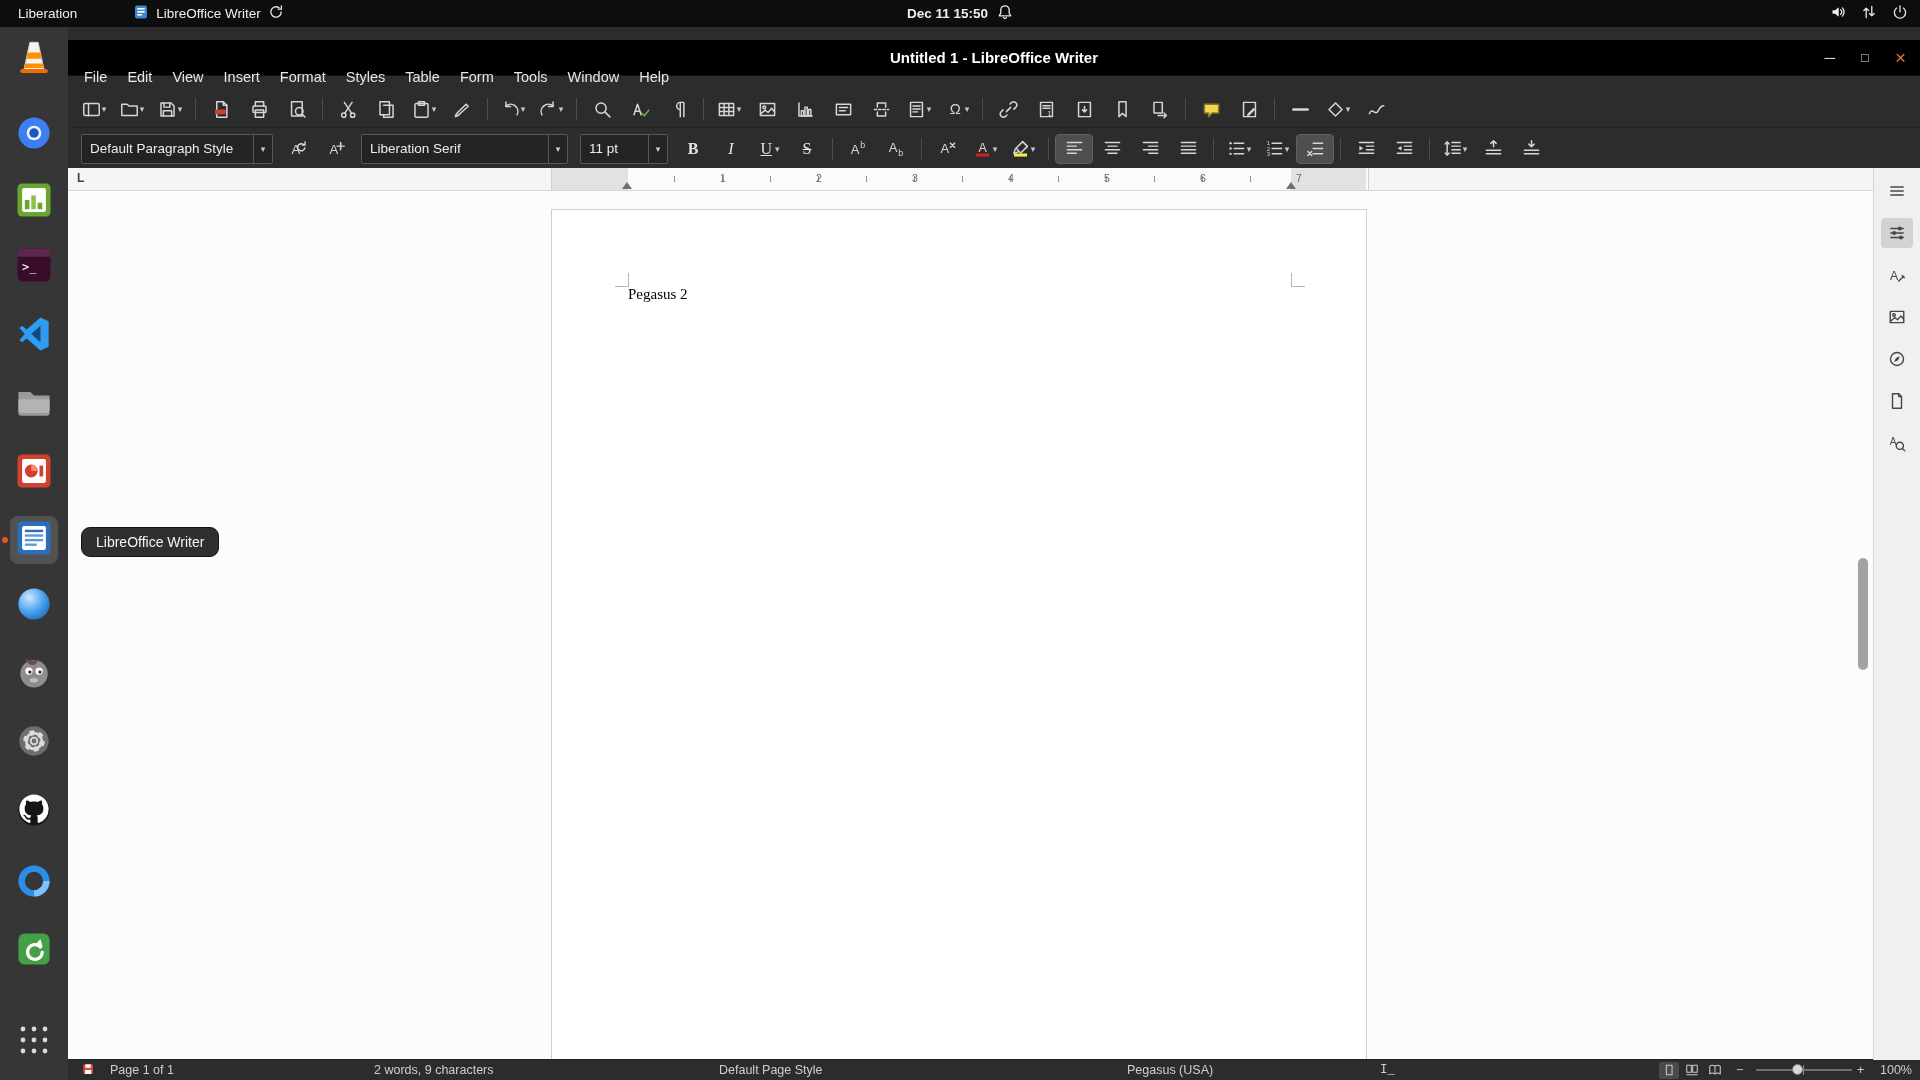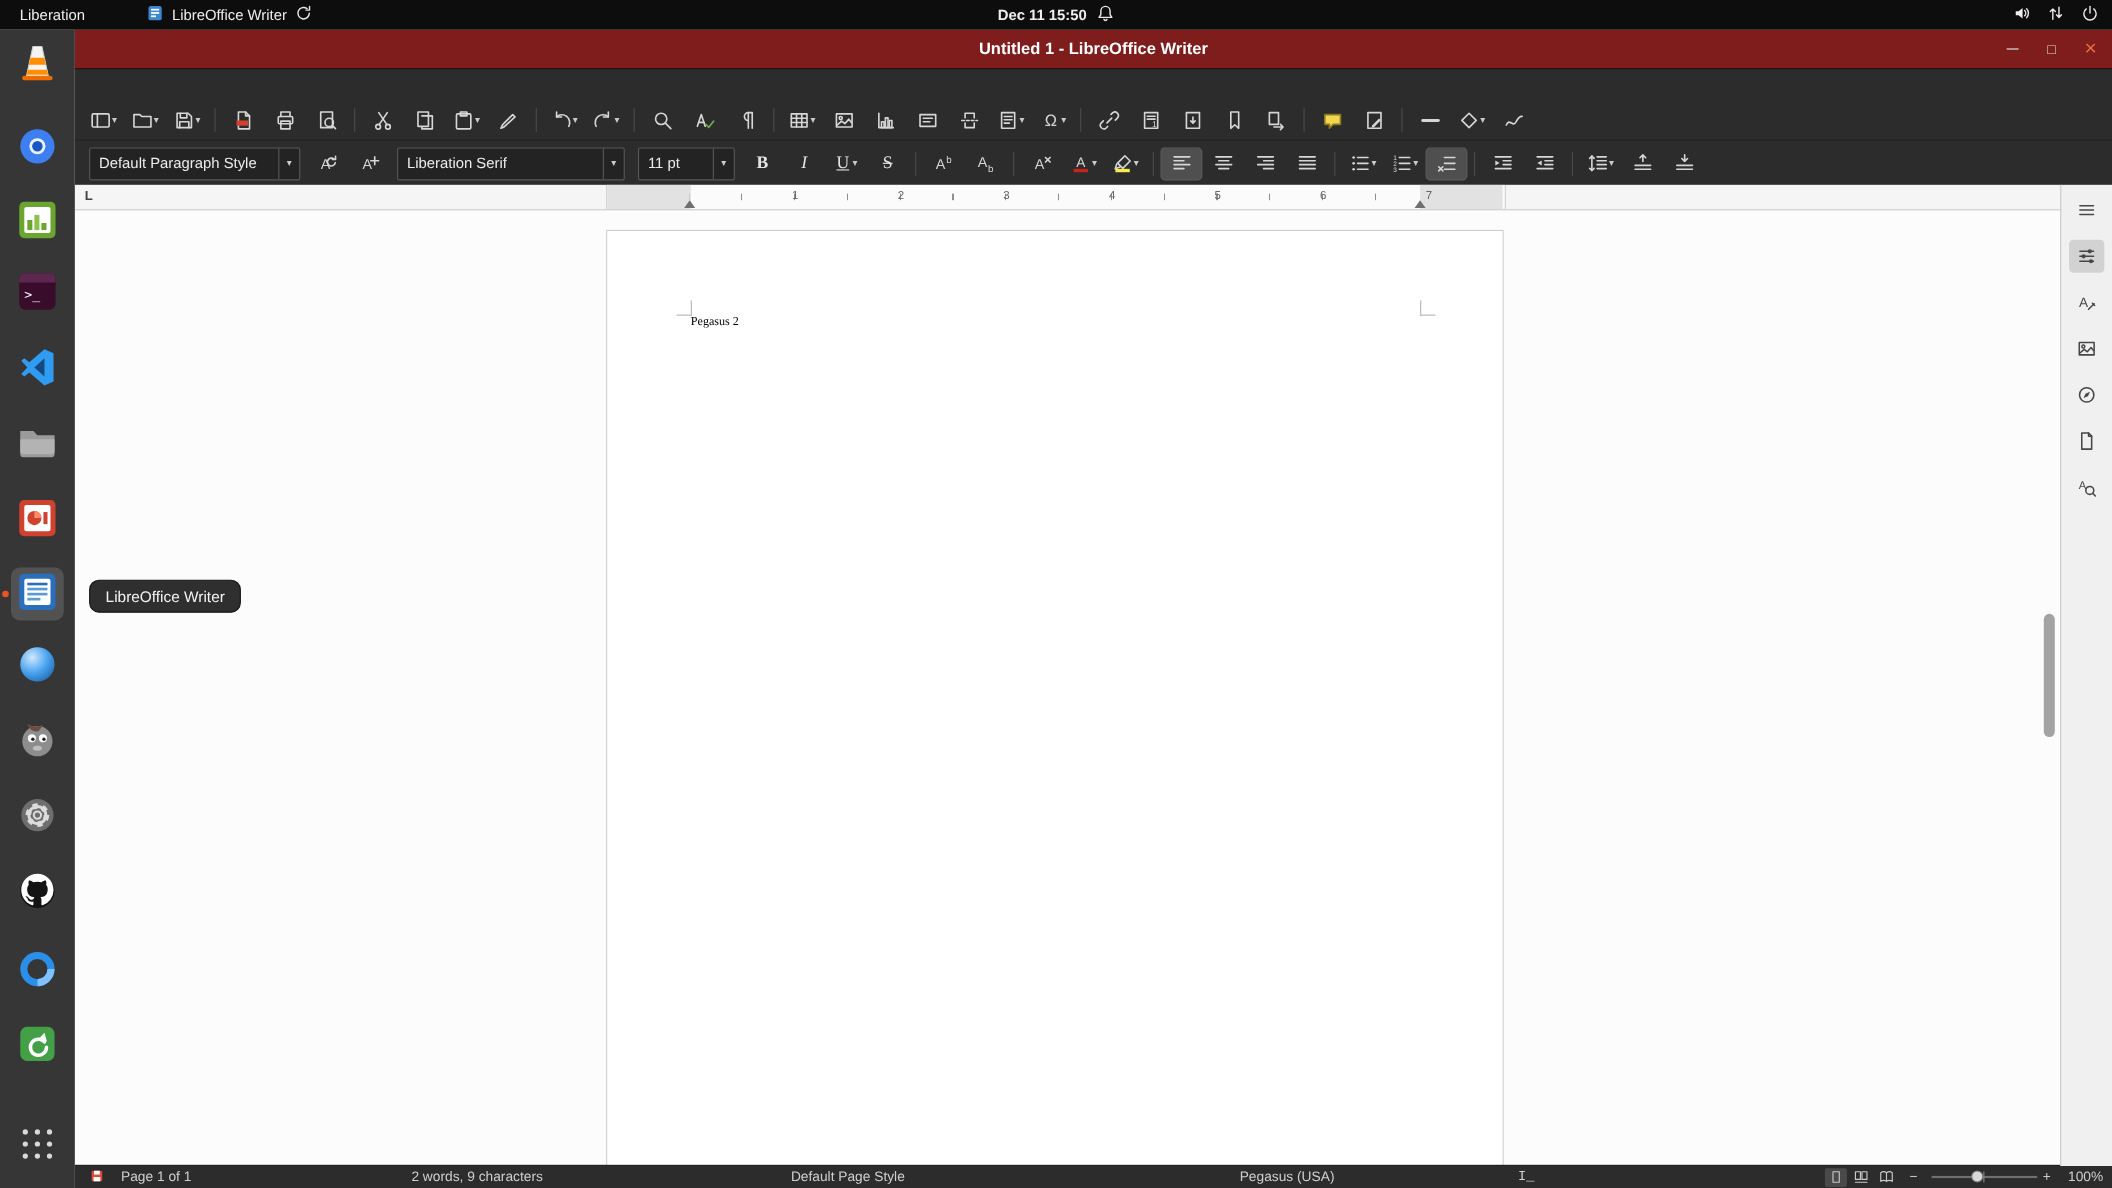--- a/index.html
+++ b/index.html
@@ -21,21 +21,21 @@
             display:flex;align-items:center;justify-content:center}
   .dockitem.active{background:rgba(255,255,255,.14)}
   .dicon svg{width:44px;height:44px}
   .rundot{position:absolute;left:2px;width:6px;height:6px;border-radius:50%;background:#e95420}
   .dock-tooltip{position:absolute;left:81px;top:527px;height:28px;padding:0 14px;background:#2f2f2f;
             border:1px solid #151515;border-radius:9px;color:#f3f3f3;font-size:14px;
             display:flex;align-items:center;z-index:50;white-space:nowrap}
 
   
   .window{position:absolute;left:68px;top:27px;width:1852px;height:1053px;background:#2c2c2c}
-  .titlebar{position:absolute;left:0;top:0;right:0;height:35px;background:#7f1d1d;border-bottom:1px solid #121212;
+  .titlebar{position:absolute;left:0;top:13px;right:0;height:35px;background:#000000;border-bottom:1px solid #121212;
             display:flex;align-items:center;justify-content:center;color:#fff;font-weight:bold;font-size:15px}
   .win-controls{position:absolute;right:14px;top:0;height:35px;display:flex;align-items:center;gap:26px;font-weight:normal}
   .wc{color:#d6d6d6;font-size:15px;line-height:1}
   .wc.max{font-size:13px}
   .wc.close{color:#e6703f;font-size:19px}
 
   .menubar{position:absolute;top:36px;left:0;right:0;height:28px;display:flex;align-items:center;
            padding-left:6px;color:#e6e6e6;font-size:14.5px}
   .mitem{padding:3px 10px;border-radius:3px}
 
@@ -72,21 +72,21 @@
            background:repeating-linear-gradient(to right,transparent 0 46.8px,#8f8f8f 46.8px 48px)}
   .rnum{position:absolute;top:4px;transform:translateX(-50%)}
   .tabsel{position:absolute;left:9px;top:3px;font-weight:bold;font-size:12px;color:#444}
   .imark{position:absolute;bottom:1px;width:0;height:0;border-left:5px solid transparent;
          border-right:5px solid transparent;border-bottom:7px solid #6f6f6f}
 
   
   .docarea{position:absolute;top:164px;left:0;width:1805px;height:869px;background:#fcfcfc;overflow:hidden}
   .page{position:absolute;left:483px;top:18px;width:814px;height:1100px;background:#fff;border:1px solid #cfcfcf}
   .pagetext{position:absolute;left:76px;top:76px;font-family:"Liberation Serif","DejaVu Serif",serif;
-            font-size:11px;color:#000;white-space:pre}
+            font-size:15px;color:#000;white-space:pre}
   .cmark{position:absolute;width:13px;height:13px}
   .cmark.l{left:63px;top:63px;border-right:1px solid #b5b5b5;border-bottom:1px solid #b5b5b5}
   .cmark.r{left:739px;top:63px;border-left:1px solid #b5b5b5;border-bottom:1px solid #b5b5b5}
   .vscroll{position:absolute;right:3px;top:2px;bottom:2px;width:13px}
   .vthumb{position:absolute;left:1px;top:365px;width:10px;height:112px;background:#a3a3a3;border-radius:5px}
 
   
   .sbtabs{position:absolute;top:141px;right:0;width:47px;height:892px;background:#f0f0f0;
           border-left:1px solid #d5d5d5;display:flex;flex-direction:column;align-items:center;
           padding-top:8px;gap:12px;box-sizing:border-box;z-index:5}
@@ -288,20 +288,33 @@
 
   <div class="titlebar">
     <span>Untitled 1 - LibreOffice Writer</span>
     <span class="win-controls">
       <span class="wc min">─</span>
       <span class="wc max">□</span>
       <span class="wc close">×</span>
     </span>
   </div>
 
+  <div class="menubar" id="menubar">
+      <span class="mitem">File</span>
+      <span class="mitem">Edit</span>
+      <span class="mitem">View</span>
+      <span class="mitem">Insert</span>
+      <span class="mitem">Format</span>
+      <span class="mitem">Styles</span>
+      <span class="mitem">Table</span>
+      <span class="mitem">Form</span>
+      <span class="mitem">Tools</span>
+      <span class="mitem">Window</span>
+      <span class="mitem">Help</span>
+    </div>
 
   <div class="tbar tb1" id="tb1">
       <div class="tbtn">
         <span class="ic lineic">
           <svg viewBox="0 0 16 16">
             <rect x="1.5" y="3" width="13" height="10" rx="1"></rect>
             <line x1="5.5" y1="3" x2="5.5" y2="13"></line>
           </svg>
         </span>
         <span class="caret">▾</span>

